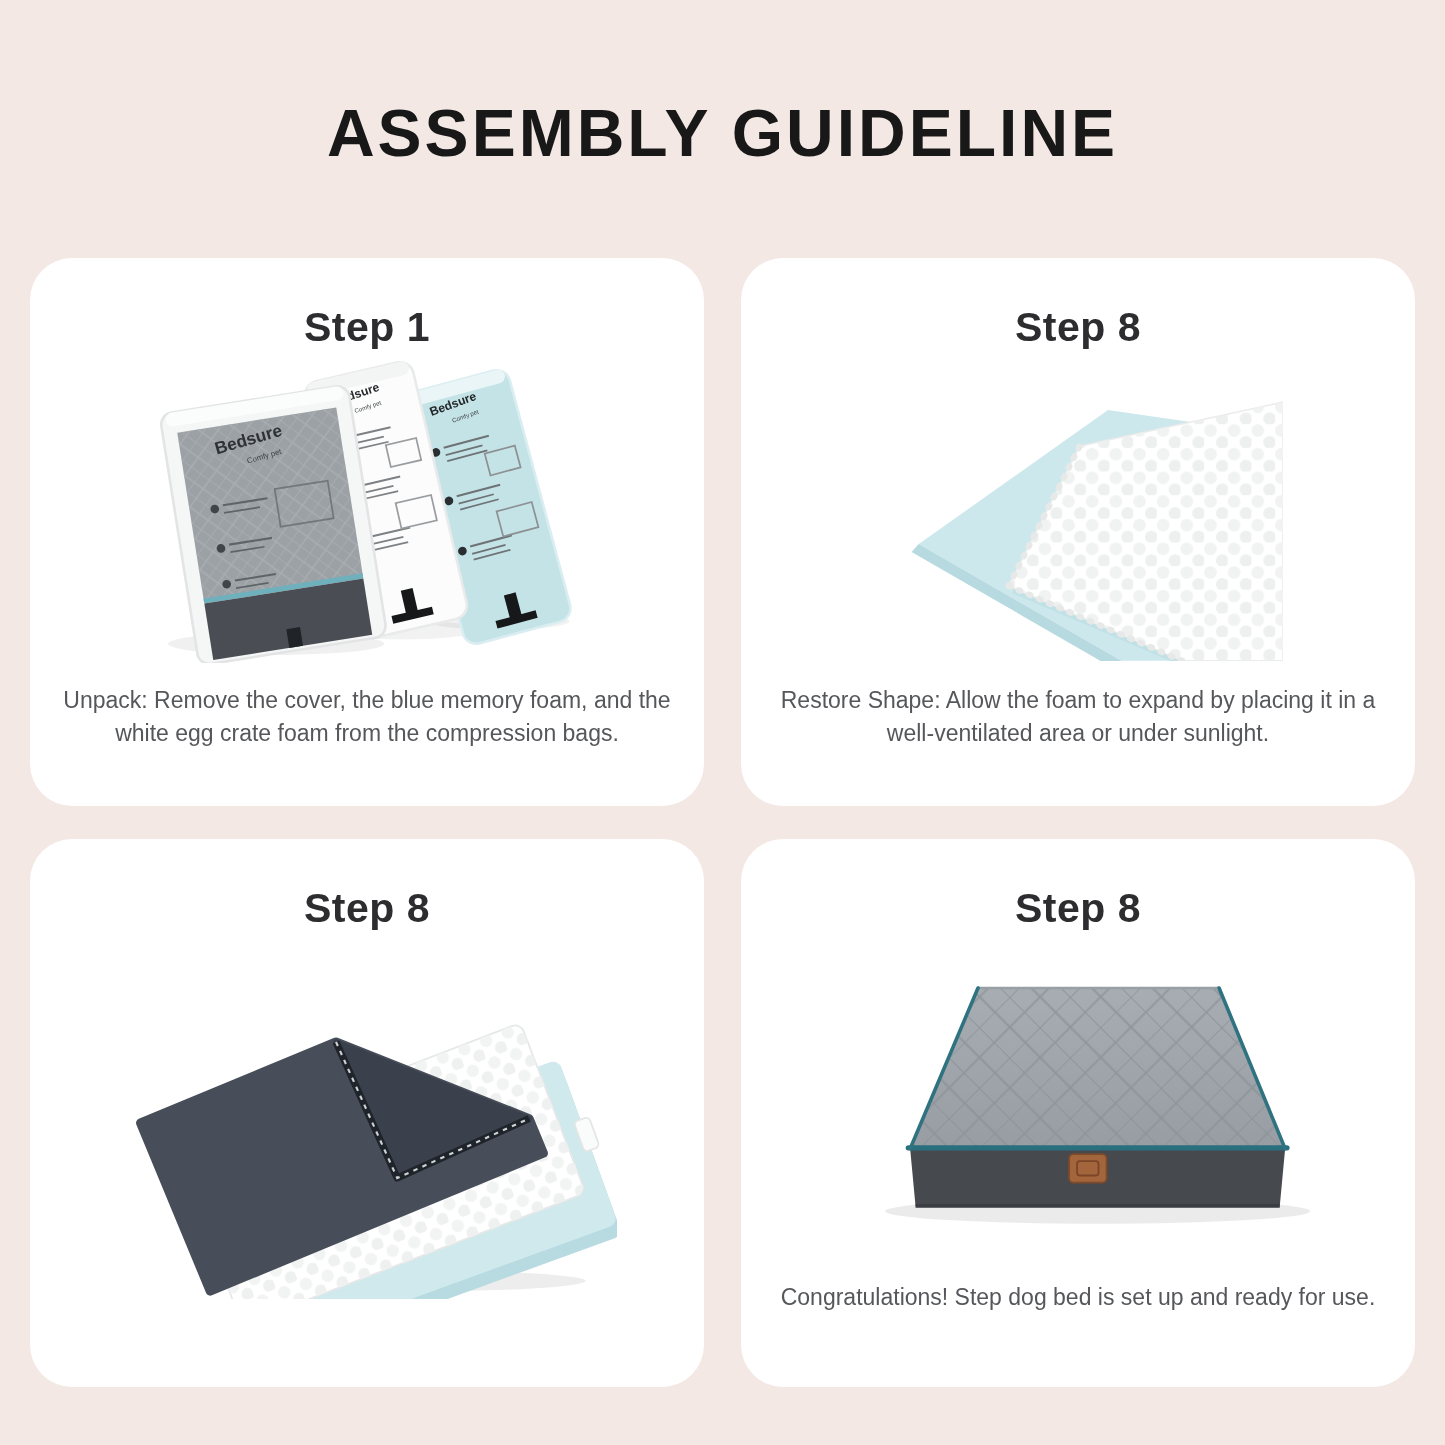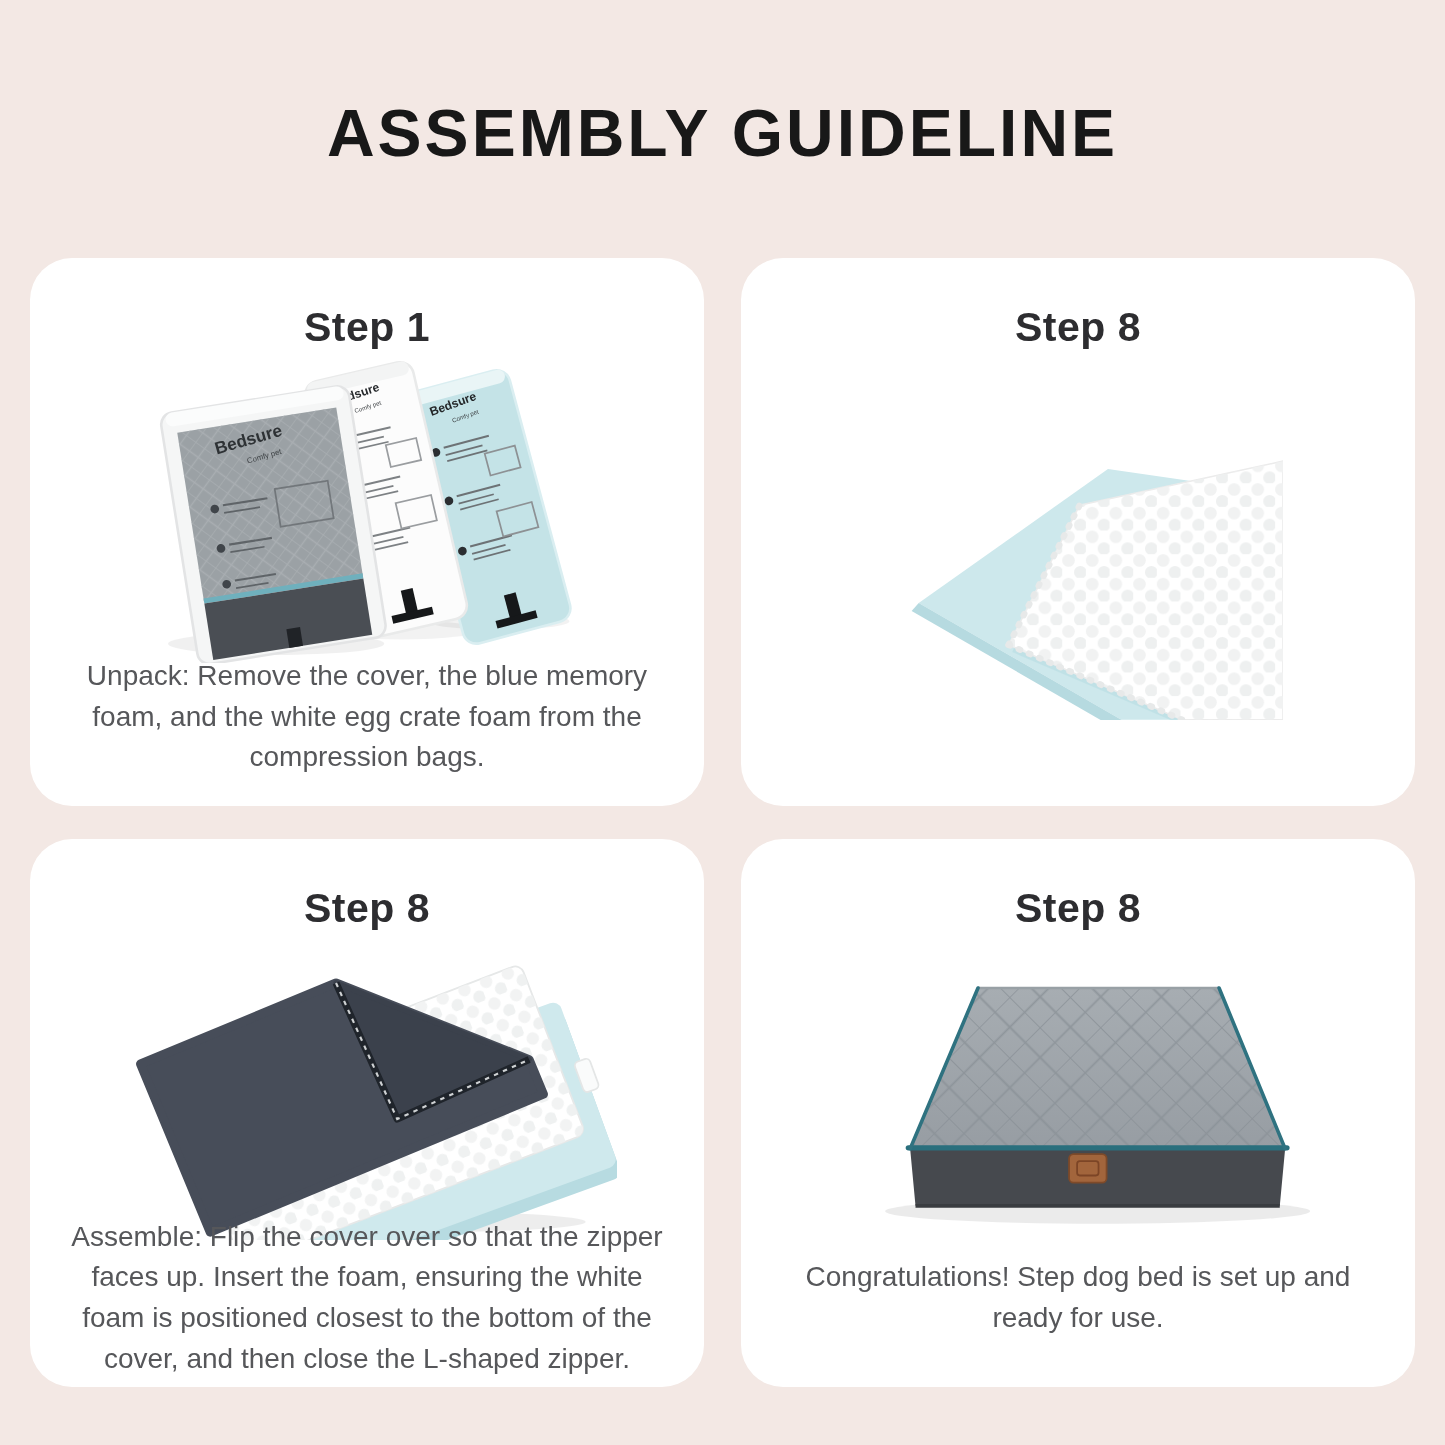--- a/index.html
+++ b/index.html
@@ -38,21 +38,21 @@
     flex:1; min-height:0; width:100%;
     display:flex; align-items:center; justify-content:center;
     margin:0;
   }
   .desc-wrap {
     height:118px; width:100%;
     display:flex; align-items:center; justify-content:center;
   }
   .desc {
     margin:8px; max-width:632px;
-    font-size:28px; line-height:1.45;
+    font-size:23px; line-height:1.45;
     color:#56575a; text-align:center;
   }
   svg { display:block; }
   .bag-logo { font-weight:bold; }
 </style>
 </head>
 <body>
 
 <div class="page">
 
@@ -178,20 +178,23 @@
 
           <g>
             <path d="M178,301 L395,394" stroke="#b9dde3" stroke-width="7" opacity="0.65" fill="none"></path>
             <polygon points="172,295 262,118 520,62 520,390 392,390" fill="#ffffff" stroke="#ebebeb" stroke-width="2"></polygon>
             <polygon points="172,295 262,118 520,62 520,390 392,390" fill="url(#crate2)"></polygon>
             <path d="M172,295 L262,118" stroke="#e7e9e9" stroke-width="8" stroke-linecap="round" stroke-dasharray="2 12" fill="none"></path>
             <path d="M172,295 L392,390" stroke="#e7e9e9" stroke-width="8" stroke-linecap="round" stroke-dasharray="2 12" fill="none"></path>
           </g>
         </svg>
       </figure>
+      <div class="desc-wrap">
+        <p class="desc">Restore Shape: Allow the foam to expand by placing it in a well-ventilated area or under sunlight.</p>
+      </div>
     </div>
 
     <div class="card">
       <h2 class="step-title">Step 8</h2>
       <figure class="figure">
         <svg width="500" height="304" viewBox="0 0 560 340">
           <defs>
             <pattern id="crate3" width="26" height="26" patternUnits="userSpaceOnUse">
               <circle cx="7" cy="7" r="7" fill="#f2f3f3"></circle>
               <circle cx="20" cy="20" r="7" fill="#eff1f1"></circle>
@@ -211,23 +214,20 @@
           </g>
 
           <g transform="translate(252,160) rotate(-22.5)">
             <polygon points="-202,-102 35,-102 202,60 202,102 -202,102" fill="#474d59" stroke="#474d59" stroke-width="10" stroke-linejoin="round"></polygon>
             <polygon points="35,-102 202,60 40,65" fill="#3b414c" stroke="#3b414c" stroke-width="6" stroke-linejoin="round"></polygon>
             <path d="M35,-102 L40,65 L202,60" fill="none" stroke="#1f242b" stroke-width="8" stroke-linejoin="round"></path>
             <path d="M35,-102 L40,65 L202,60" fill="none" stroke="#cfd2d4" stroke-width="2.4" stroke-dasharray="5 6"></path>
           </g>
         </svg>
       </figure>
-      <div class="desc-wrap">
-        <p class="desc">Assemble: Flip the cover over so that the zipper faces up. Insert the foam, ensuring the white foam is positioned closest to the bottom of the cover, and then close the L-shaped zipper.</p>
-      </div>
     </div>
 
     <div class="card">
       <h2 class="step-title">Step 8</h2>
       <figure class="figure">
         <svg width="500" height="304" viewBox="0 0 560 340">
           <defs>
             <linearGradient id="bedtop4" x1="0" y1="0" x2="0" y2="1">
               <stop offset="0" stop-color="#a7adb2"></stop>
               <stop offset="1" stop-color="#979da3"></stop>

